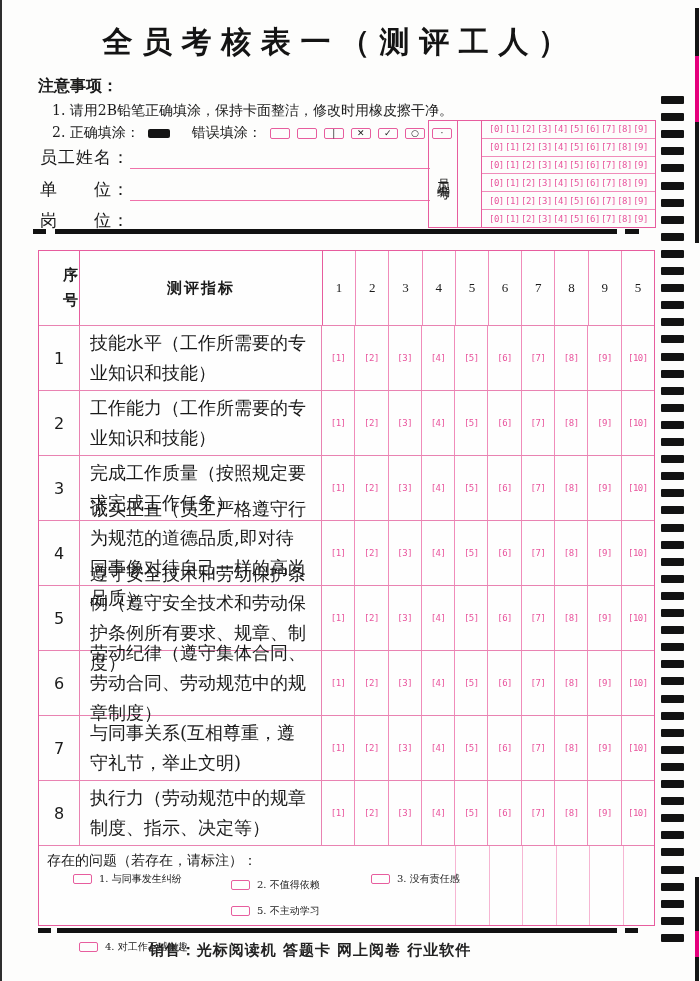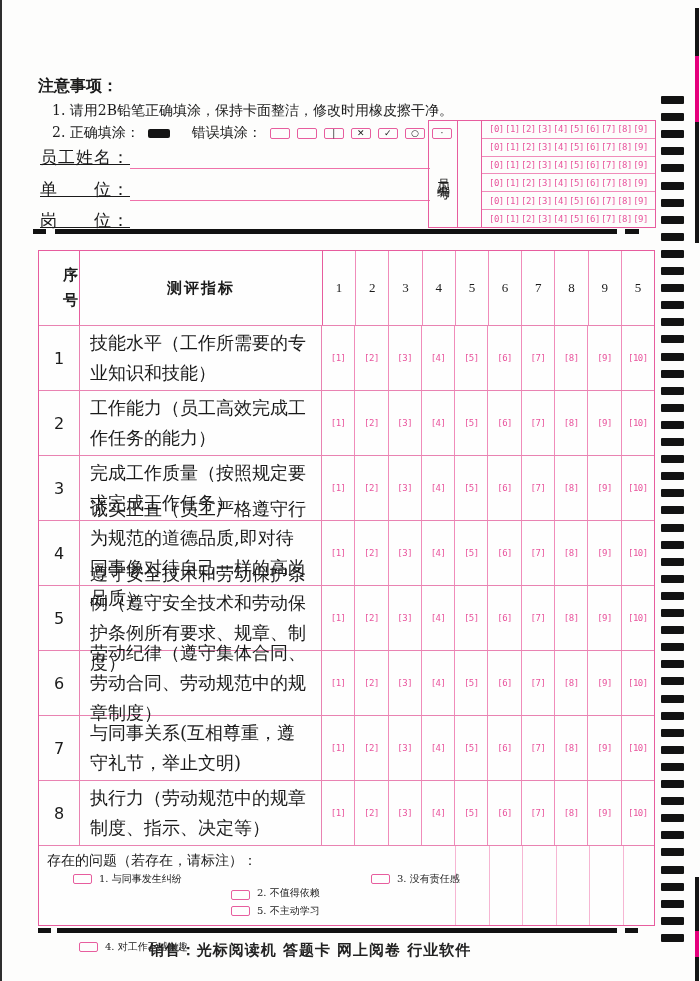--- a/index.html
+++ b/index.html
@@ -21,21 +21,21 @@
   .notice-head{position:absolute;left:38px;top:76px;font-size:16px;font-weight:600;}
   .notice-1{position:absolute;left:52px;top:102px;font-size:14px;}
   .notice-2{position:absolute;left:52px;top:124px;font-size:14px;display:flex;align-items:center;gap:8px;}
   .mark-filled{display:inline-block;width:22px;height:9px;background:#141414;border-radius:2px;}
   .mark-box{display:inline-block;width:18px;height:9px;border:1px solid #e75d9e;border-radius:2px;
             margin-right:7px;color:#1b1b1b;font-size:9px;line-height:8px;text-align:center;vertical-align:middle;}
   #wrong-marks{display:inline-flex;align-items:center;}
 
   
   .field{position:absolute;left:40px;font-size:17px;display:flex;align-items:flex-end;}
-  .field .lbl{letter-spacing:1px;text-decoration:underline;}
+  .field .lbl{letter-spacing:1px;}
   .field .line{display:inline-block;border-bottom:1px solid #ef72aa;height:20px;}
 
   
   .emp-box{position:absolute;left:428px;top:120px;width:228px;height:108px;
            border:1px solid #e75d9e;display:flex;box-sizing:border-box;}
   .emp-label{width:28px;border-right:1px solid #e75d9e;display:flex;align-items:center;justify-content:center;
              writing-mode:vertical-lr;letter-spacing:3px;font-size:13px;color:#1b1b1b;}
   .emp-write{width:23px;border-right:1px solid #e75d9e;}
   .emp-rows{flex:1;display:flex;flex-direction:column;}
   .emp-row{flex:1;display:flex;align-items:center;justify-content:space-between;padding:0 7px;}
@@ -85,20 +85,21 @@
   .timing{position:absolute;left:661px;top:0;width:24px;height:981px;}
   .tmark{position:absolute;left:0;width:23px;height:8px;background:#121212;border-radius:1px;}
 </style>
 </head>
 <body>
 
 <div class="sheet">
 
   <div class="edge-left"></div>
 
+  <h1 class="title">全员考核表一（测评工人）</h1>
 
   <div class="notice-head">注意事项：</div>
   <div class="notice-1">1. 请用2B铅笔正确填涂，保持卡面整洁，修改时用橡皮擦干净。</div>
   <div class="notice-2">
     <span>2. 正确填涂：</span>
     <span class="mark-filled"></span>
     <span style="margin-left:14px;">错误填涂：</span>
     <span id="wrong-marks">
         <span class="mark-box"></span>
         <span class="mark-box"></span>
@@ -260,21 +261,21 @@
             <div class="b-cell">
               <span class="bubble">[9]</span>
             </div>
             <div class="b-cell">
               <span class="bubble">[10]</span>
             </div>
           </div>
         </div>
         <div class="t-row">
           <div class="r-no">2</div>
-          <div class="r-ind">工作能力（员工高效完成工作任务的能力）</div>
+          <div class="r-ind">工作能力（工作所需要的专业知识和技能）</div>
           <div class="r-cells">
             <div class="b-cell">
               <span class="bubble">[1]</span>
             </div>
             <div class="b-cell">
               <span class="bubble">[2]</span>
             </div>
             <div class="b-cell">
               <span class="bubble">[3]</span>
             </div>
@@ -527,21 +528,21 @@
           <div class="prob-line" style="left: 516.5px;"></div>
           <div class="prob-line" style="left: 550px;"></div>
           <div class="prob-line" style="left: 583.5px;"></div>
         </div>
       <div class="prob-head">存在的问题（若存在，请标注）：</div>
       <div id="prob-row-1">
           <div class="prob-item" style="left: 34px; top: 26px;">
             <span class="checkbox"></span>
             <span>1. 与同事发生纠纷</span>
           </div>
-          <div class="prob-item" style="left: 192px; top: 40px; align-items: flex-end;">
+          <div class="prob-item" style="left: 192px; top: 32px;">
             <span class="checkbox"></span>
             <span>2. 不值得依赖</span>
           </div>
           <div class="prob-item" style="left: 332px; top: 26px;">
             <span class="checkbox"></span>
             <span>3. 没有责任感</span>
           </div>
         </div>
       <div id="prob-row-2">
           <div class="prob-item" style="left: 40px; top: 58px; margin-top: 36px;">

